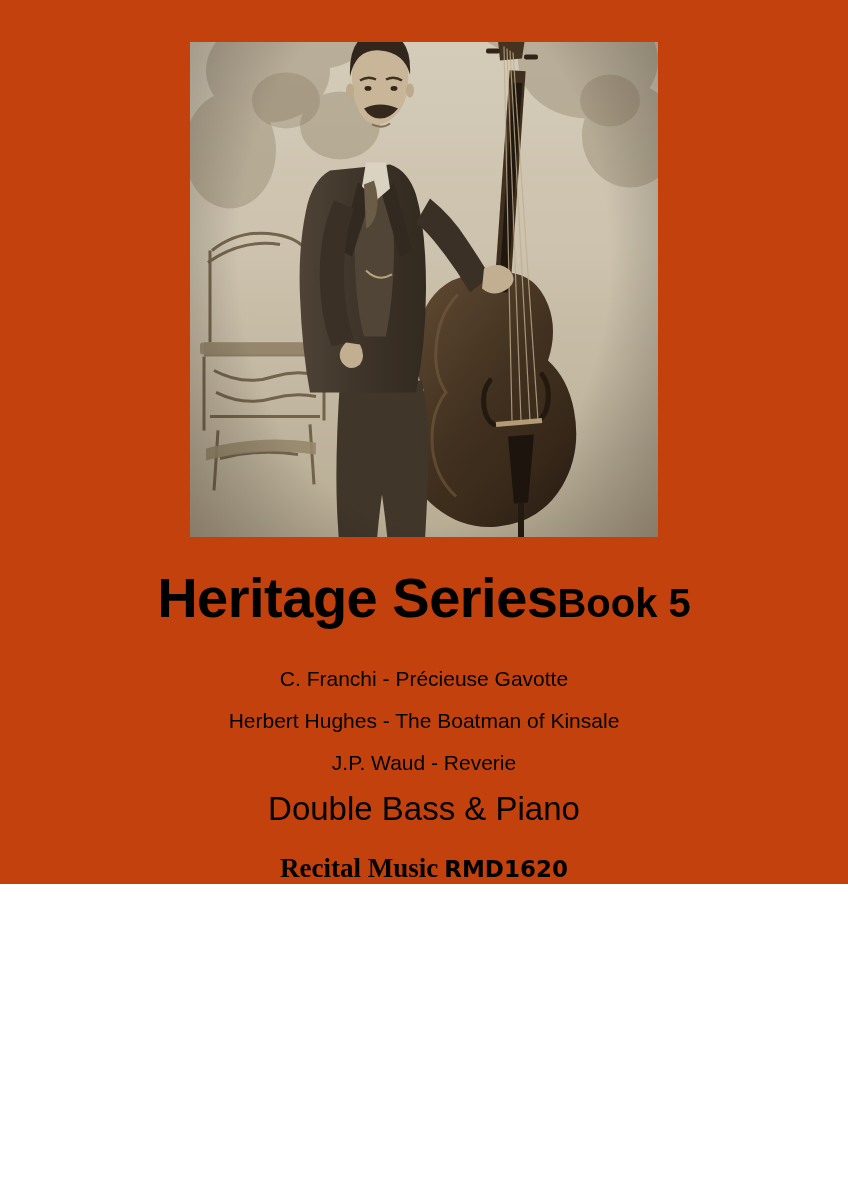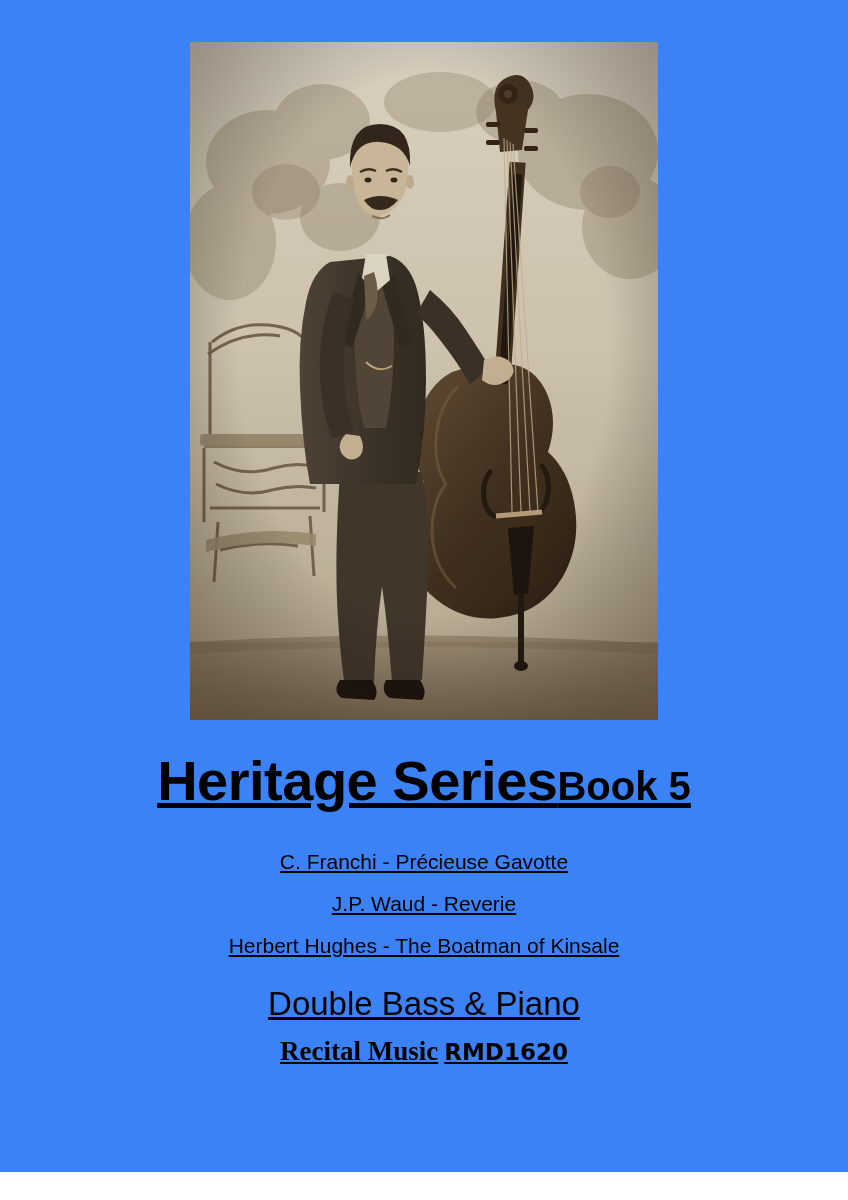--- a/index.html
+++ b/index.html
@@ -10,26 +10,25 @@
   body {
     width: 848px;
     height: 1200px;
     font-family: "Liberation Sans", sans-serif;
     color: #000000;
     overflow: hidden;
   }
   .page {
     position: relative;
     width: 848px;
-    height: 1172px;
-    background: #3b82f6;
+    height: 884px;
+    background: #c2410c;
     display: flex;
     flex-direction: column;
     align-items: center;
-    text-decoration: underline;
   }
 
   
   .photo-frame {
     position: relative;
     width: 468px;
     height: 678px;
     margin-top: 42px;
     background: #d9d2c4;
     overflow: hidden;
@@ -61,40 +60,40 @@
     text-align: center;
   }
   .contents-line {
     font-size: 21px;
     line-height: 1.0;
     margin: 0 0 21px 0;
   }
   .contents-line:last-child { margin-bottom: 0; }
 
   .instrumentation {
-    margin-top: 30px;
+    margin-top: 18px;
     text-align: center;
   }
   .instrumentation .inst-main {
     font-size: 33px;
     line-height: 1.1;
   }
   .instrumentation .inst-sub {
     font-size: 16px;
     margin-top: 5px;
   }
 
   .editor {
     margin-top: 26px;
     font-size: 22px;
     text-align: center;
   }
 
   .publisher {
-    margin-top: 14px;
+    margin-top: 26px;
     text-align: center;
     font-size: 25px;
     font-weight: bold;
   }
   .publisher .pub-name {
     font-family: "Liberation Serif", serif;
     font-weight: bold;
     font-size: 27px;
   }
   .publisher .pub-code {
@@ -302,22 +301,22 @@
   </div>
 
   <div class="title-block">
     <div class="main-title">
       <span>Heritage Series</span><span class="book-part">Book 5</span>
     </div>
   </div>
 
   <div class="contents">
     <div class="contents-line">C. Franchi - Précieuse Gavotte</div>
+    <div class="contents-line">Herbert Hughes - The Boatman of Kinsale</div>
     <div class="contents-line">J.P. Waud - Reverie</div>
-    <div class="contents-line">Herbert Hughes - The Boatman of Kinsale</div>
   </div>
 
   <div class="instrumentation">
     <div class="inst-main">Double Bass &amp; Piano</div>
   </div>
 
 
   <div class="publisher">
     <span class="pub-name">Recital Music</span><span class="pub-code">RMD1620</span>
   </div>

